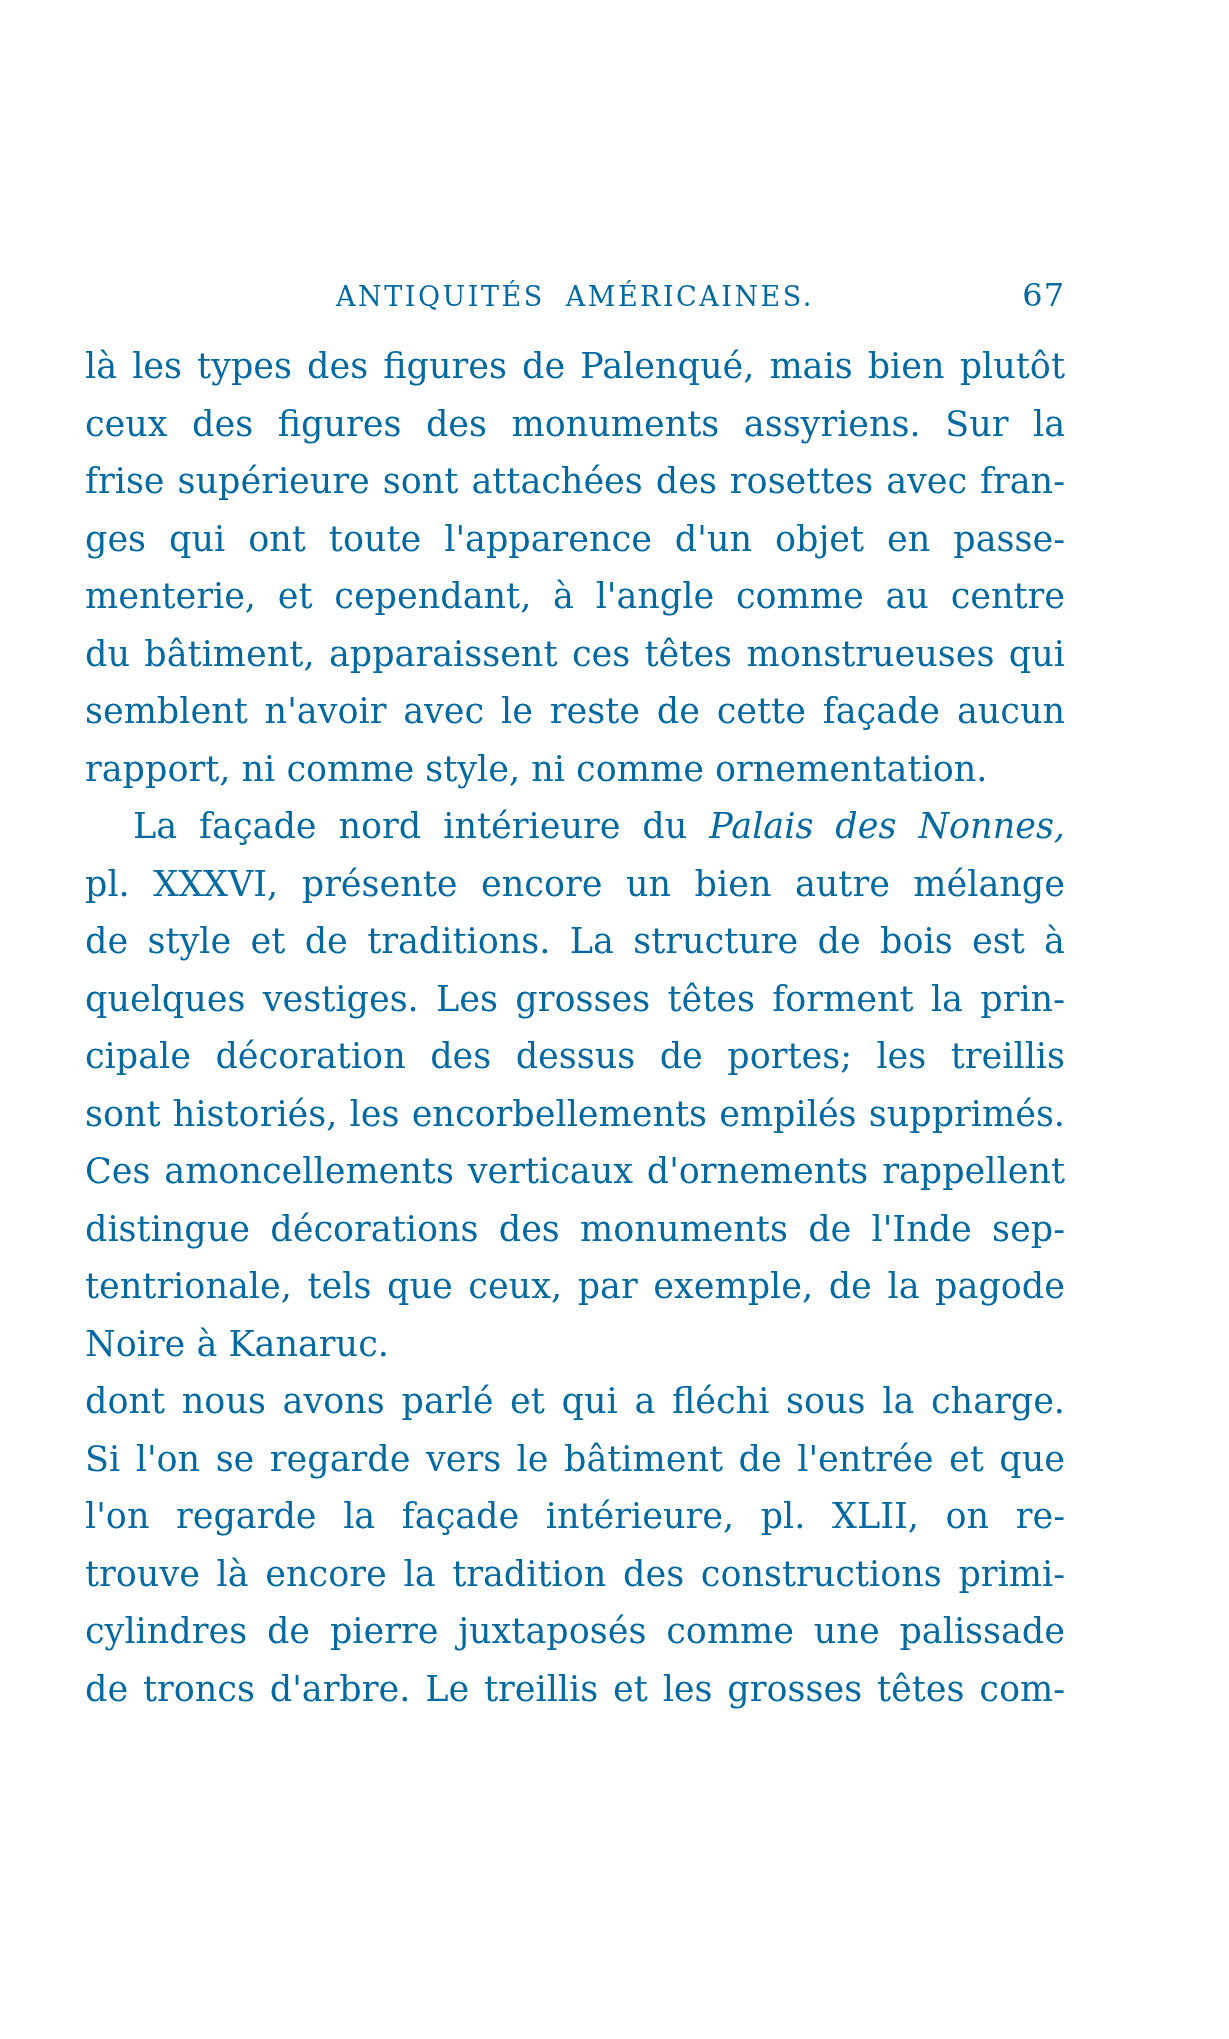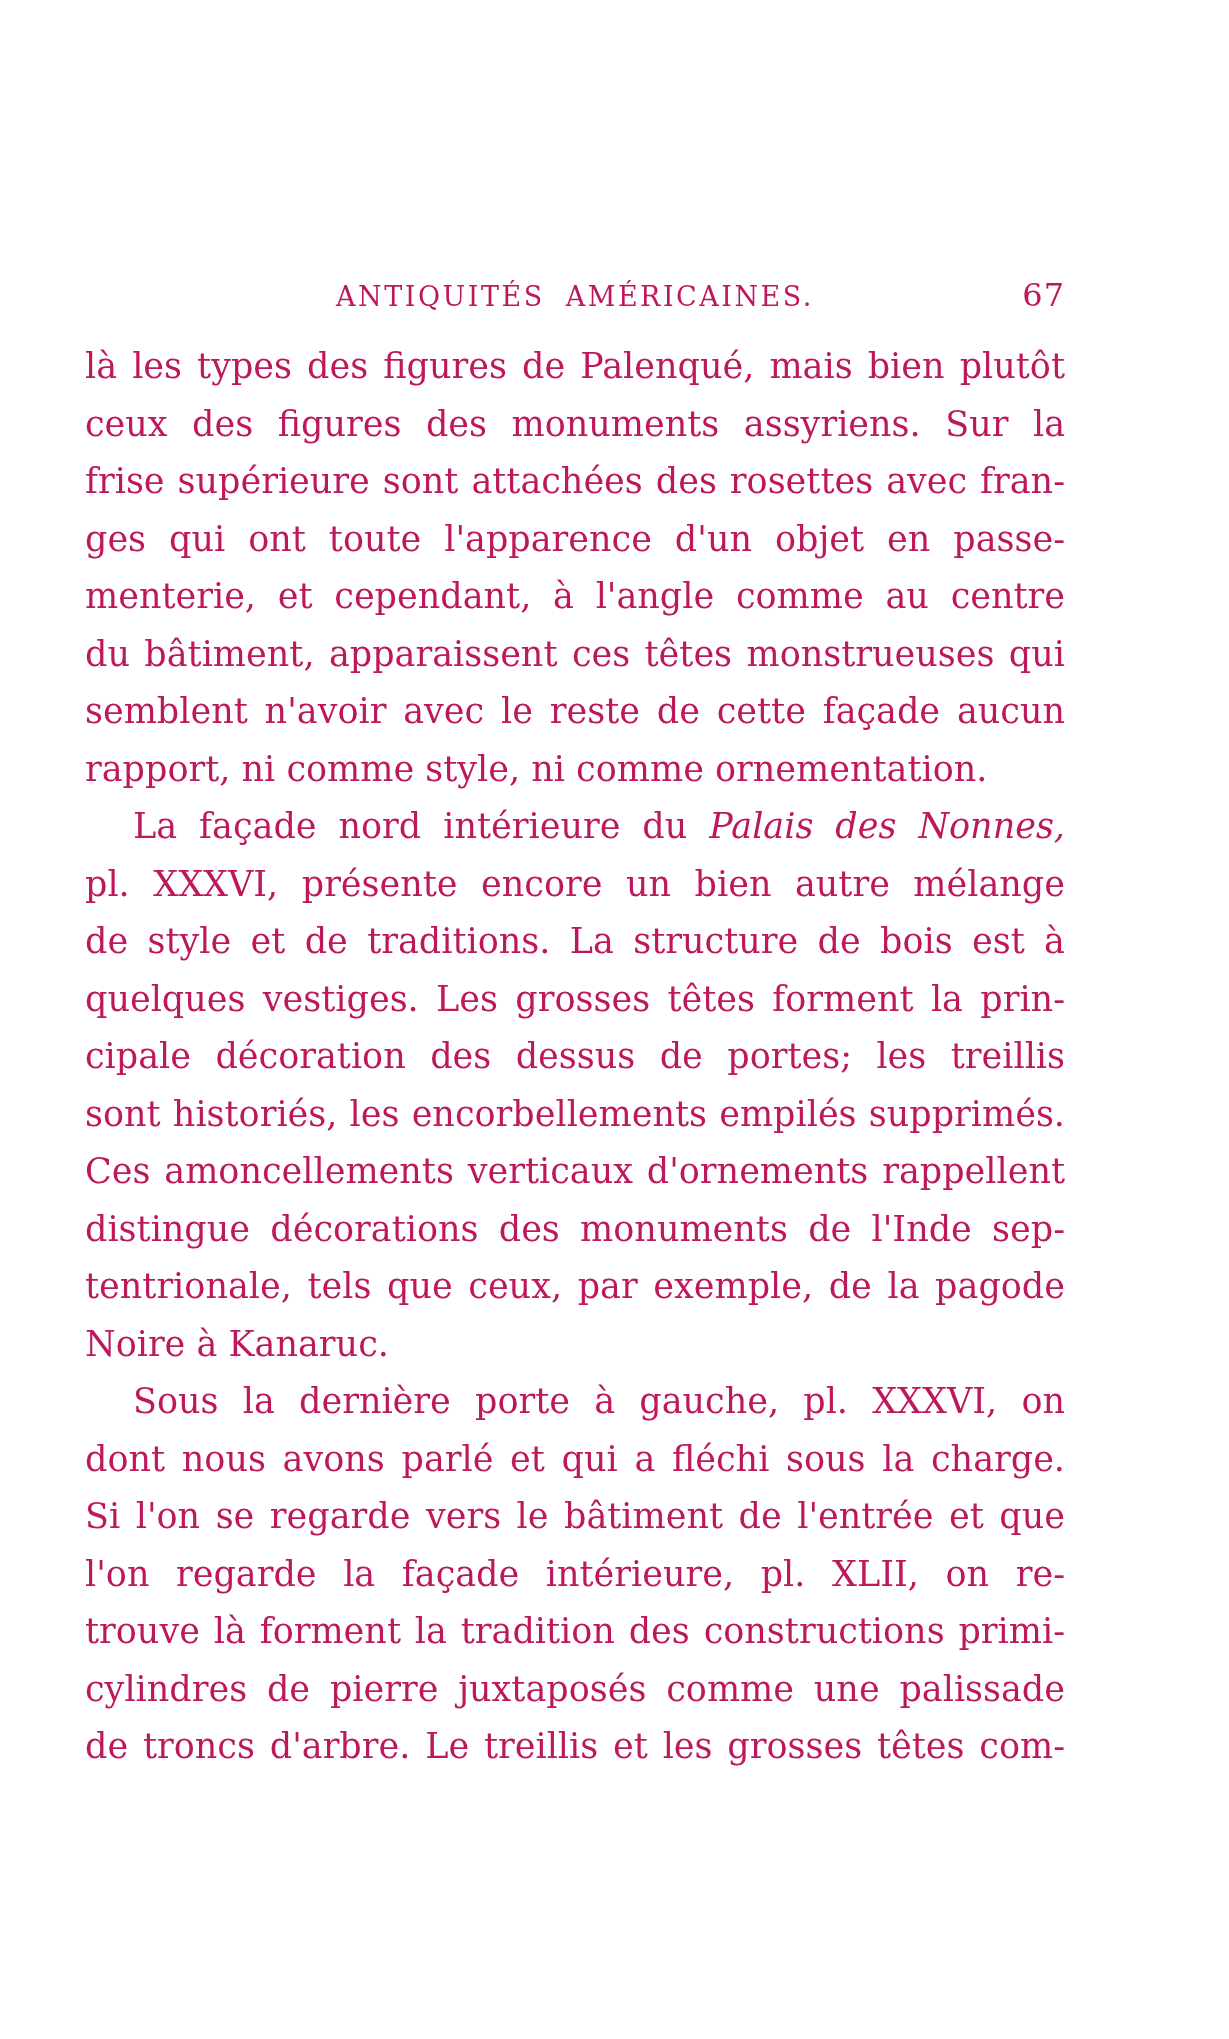--- a/index.html
+++ b/index.html
@@ -5,21 +5,21 @@
   html, body {
     margin: 0;
     padding: 0;
     background: #e8e8e8;
   }
   .page {
     position: relative;
     width: 1229px;
     height: 2039px;
     background: #ffffff;
-    color: #be185d;
+    color: #0369a1;
     font-family: "DejaVu Serif", "Liberation Serif", serif;
     overflow: hidden;
   }
   
   .running-head {
     position: absolute;
     top: 272px;
     left: 85px;
     width: 980px;
     height: 40px;
@@ -90,21 +90,20 @@
       <div class="line indent">La façade nord intérieure du <span class="it">Palais des Nonnes,</span></div>
       <div class="line">pl. XXXVI, présente encore un bien autre mélange</div>
       <div class="line">de style et de traditions. La structure de bois est à</div>
       <div class="line">quelques vestiges. Les grosses têtes forment la prin-</div>
       <div class="line">cipale décoration des dessus de portes; les treillis</div>
       <div class="line">sont historiés, les encorbellements empilés supprimés.</div>
       <div class="line">Ces amoncellements verticaux d'ornements rappellent</div>
       <div class="line">distingue décorations des monuments de l'Inde sep-</div>
       <div class="line">tentrionale, tels que ceux, par exemple, de la pagode</div>
       <div class="line para-end">Noire à Kanaruc.</div>
-      <div class="line indent">Sous la dernière porte à gauche, pl. XXXVI, on</div>
       <div class="line">dont nous avons parlé et qui a fléchi sous la charge.</div>
       <div class="line">Si l'on se regarde vers le bâtiment de l'entrée et que</div>
       <div class="line">l'on regarde la façade intérieure, pl. XLII, on re-</div>
-      <div class="line">trouve là forment la tradition des constructions primi-</div>
+      <div class="line">trouve là encore la tradition des constructions primi-</div>
       <div class="line">cylindres de pierre juxtaposés comme une palissade</div>
       <div class="line">de troncs d'arbre. Le treillis et les grosses têtes com-</div>
     </main>
 </div>
 
 </body></html>

